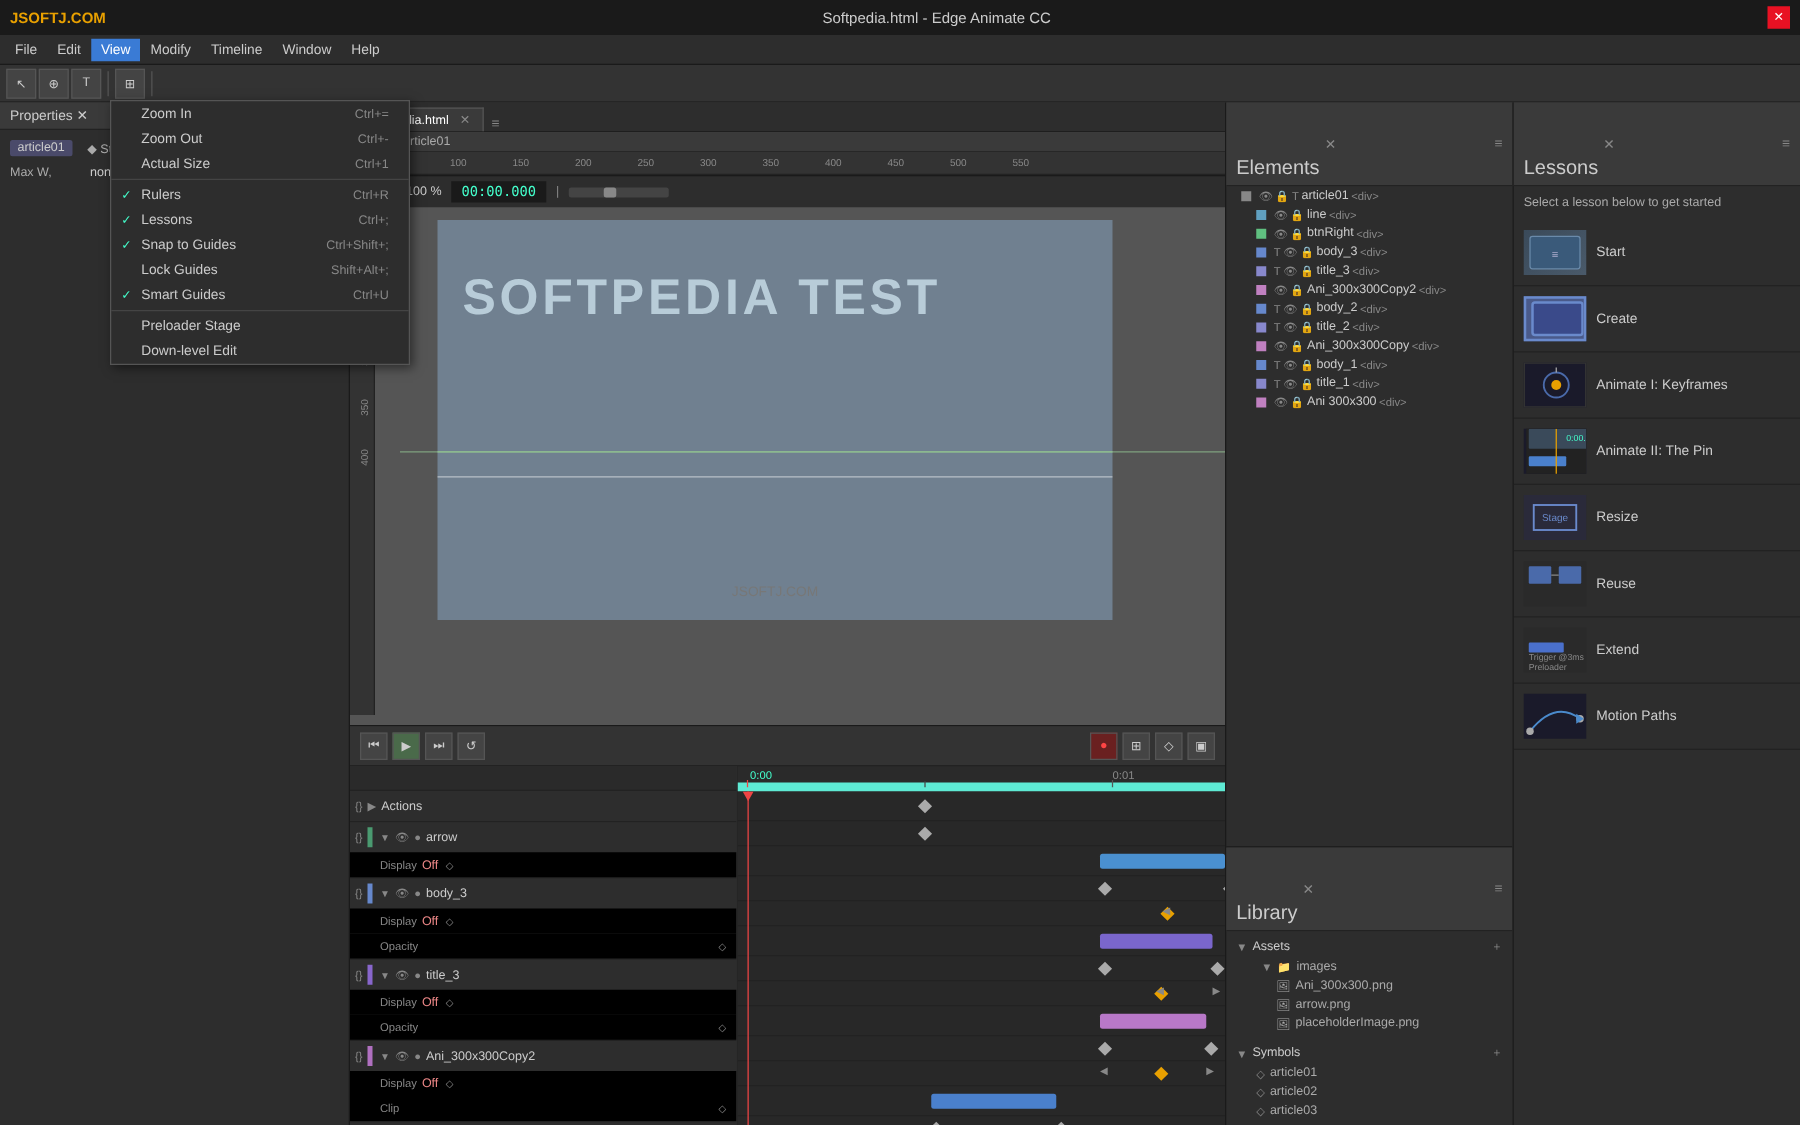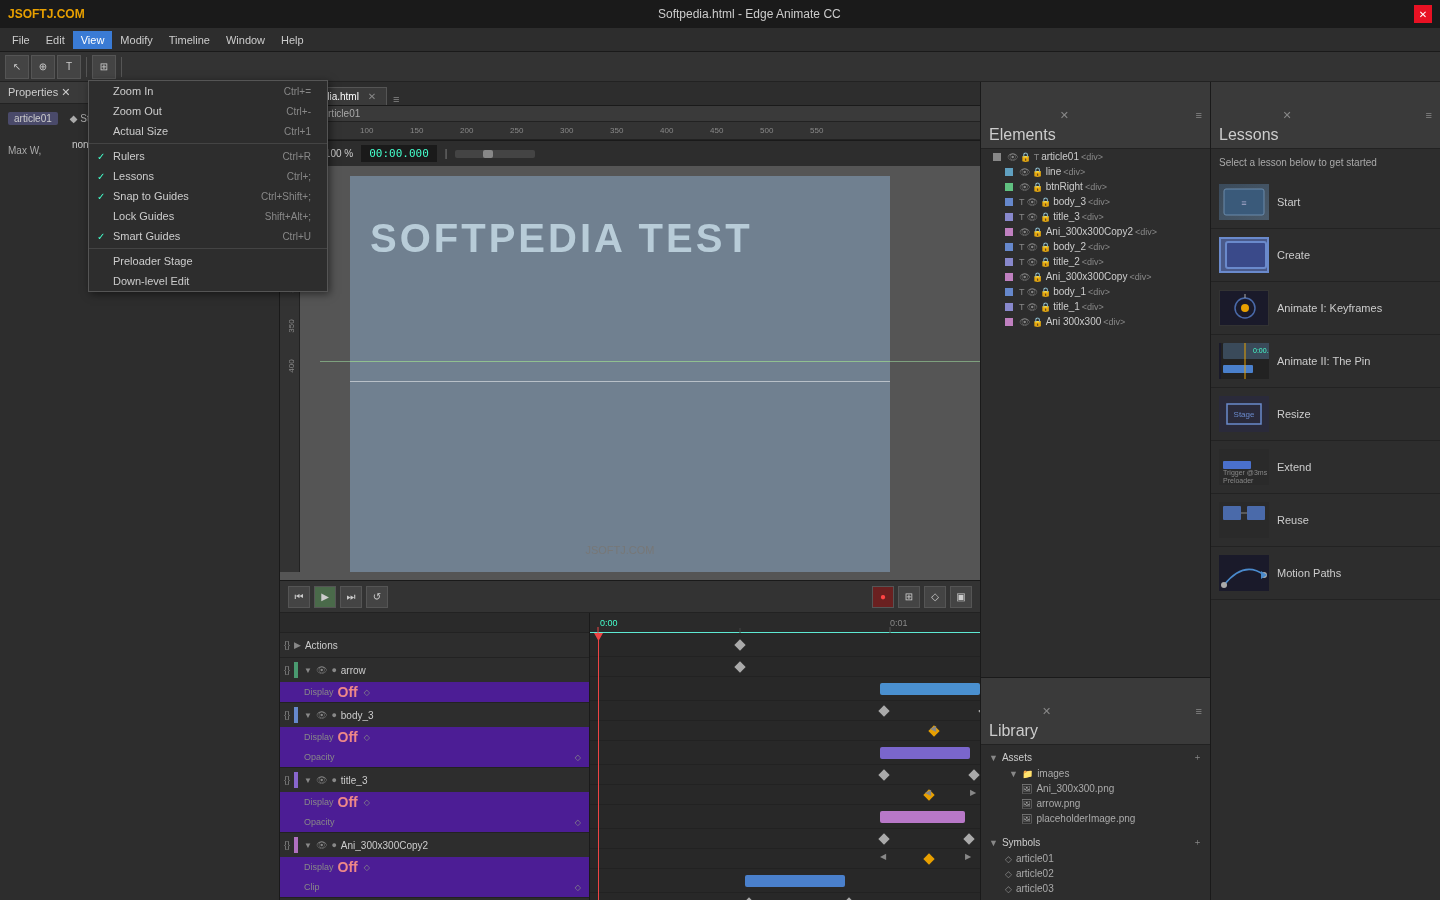--- a/index.html
+++ b/index.html
@@ -21,21 +21,21 @@
     .toolbar-sep { width: 1px; height: 20px; background: #555; margin: 0 4px; }
 
     
     #main-layout { display: flex; height: calc(900px - 82px); }
 
     
     #left-panel { width: 280px; background: #2d2d2d; border-right: 1px solid #1a1a1a; display: flex; flex-direction: column; flex-shrink: 0; }
     #properties-header { background: #3a3a3a; padding: 4px 8px; font-size: 11px; color: #ccc; border-bottom: 1px solid #222; display: flex; align-items: center; gap: 4px; }
     #properties-content { padding: 8px; flex: 1; }
     .prop-row { display: flex; align-items: center; margin-bottom: 4px; gap: 4px; }
-    .prop-label { color: #aaa; font-size: 10px; width: 60px; margin-top: 12px; }
+    .prop-label { color: #aaa; font-size: 10px; width: 60px; }
     .prop-value { color: #ccc; font-size: 10px; }
 
     
     #center-area { flex: 1; display: flex; flex-direction: column; overflow: hidden; }
 
     
     #tab-bar { background: #2d2d2d; height: 24px; display: flex; align-items: flex-end; border-bottom: 1px solid #1a1a1a; padding: 0 4px; }
     .tab { padding: 3px 10px; background: #444; border: 1px solid #555; border-bottom: none; cursor: pointer; font-size: 10px; color: #ccc; margin-right: 2px; }
     .tab.active { background: #3a3a3a; color: #fff; }
     .tab-close { margin-left: 6px; color: #888; }
@@ -85,23 +85,23 @@
 
     
     #timeline-area { height: 320px; background: #2d2d2d; border-top: 1px solid #1a1a1a; display: flex; flex-direction: column; }
     #timeline-controls { height: 32px; background: #333; border-bottom: 1px solid #222; display: flex; align-items: center; padding: 0 8px; gap: 4px; }
     .tl-btn { width: 22px; height: 22px; background: #444; border: 1px solid #555; cursor: pointer; display: flex; align-items: center; justify-content: center; color: #ccc; font-size: 10px; }
     #timeline-body { flex: 1; display: flex; overflow: hidden; }
     #timeline-tracks { width: 310px; background: #2d2d2d; border-right: 1px solid #1a1a1a; overflow-y: auto; flex-shrink: 0; }
     #timeline-keyframes { flex: 1; background: #282828; position: relative; overflow: hidden; }
     .tl-track { border-bottom: 1px solid #222; }
     .tl-track-main { height: 24px; display: flex; align-items: center; padding: 0 4px; gap: 4px; background: #2d2d2d; cursor: pointer; }
-    .tl-track-sub { height: 20px; display: flex; align-items: center; padding: 0 8px 0 24px; gap: 4px; background: #4c1d95; font-size: 9px; color: #888; }
+    .tl-track-sub { height: 20px; display: flex; align-items: center; padding: 0 8px 0 24px; gap: 4px; background: #000000; font-size: 9px; color: #888; }
     .tl-track-label { font-size: 10px; color: #ccc; flex: 1; }
-    .tl-val { font-size: 14px; color: #e88; font-weight: bold; }
+    .tl-val { font-size: 10px; color: #e88; }
     .tl-color { width: 4px; height: 16px; margin-right: 2px; flex-shrink: 0; }
 
     
     #tl-ruler { height: 20px; background: #333; border-bottom: 1px solid #222; position: relative; }
 
     
     #kf-area { position: relative; width: 100%; height: 100%; overflow: hidden; }
 
     
     #view-menu { position: absolute; left: 88px; top: 52px; background: #2d2d2d; border: 1px solid #555; z-index: 100; min-width: 240px; box-shadow: 2px 2px 8px rgba(0,0,0,0.5); }
@@ -252,21 +252,21 @@
           <svg width="20" height="100%">
             <text x="14" y="40" fill="#888" font-size="8" transform="rotate(-90,14,40)" text-anchor="middle">200</text>
             <text x="14" y="80" fill="#888" font-size="8" transform="rotate(-90,14,80)" text-anchor="middle">250</text>
             <text x="14" y="120" fill="#888" font-size="8" transform="rotate(-90,14,120)" text-anchor="middle">300</text>
             <text x="14" y="160" fill="#888" font-size="8" transform="rotate(-90,14,160)" text-anchor="middle">350</text>
             <text x="14" y="200" fill="#888" font-size="8" transform="rotate(-90,14,200)" text-anchor="middle">400</text>
           </svg>
         </div>
 
         <div id="stage-wrapper" style="flex:1;background:#555;overflow:hidden;position:relative;">
-          <div id="stage-canvas" style="background:#708090;position:absolute;left:30px;top:10px;width:540px;height:396px;">
+          <div id="stage-canvas" style="background:#708090;position:absolute;left:30px;top:10px;width:540px;height:320px;">
             <div id="stage-title" style="position:absolute;top:40px;left:20px;font-size:40px;font-weight:bold;color:#b8ccd8;letter-spacing:3px;">SOFTPEDIA TEST</div>
             <div id="stage-line" style="position:absolute;top:185px;left:0;right:0;height:1px;background:#90c090;"></div>
             <div id="stage-line2" style="position:absolute;top:205px;left:0;right:0;height:1px;background:#fff;opacity:0.5;"></div>
             <div style="position:absolute;bottom:16px;right:0;left:0;text-align:center;color:#777;font-size:11px;">JSOFTJ.COM</div>
           </div>
 
           <div style="position:absolute;top:195px;left:0;right:0;height:1px;background:#90c090;opacity:0.7;"></div>
         </div>
       </div>
 
@@ -395,21 +395,21 @@
               
               
             </div>
 
           </div>
 
         </div>
 
         <div id="timeline-keyframes">
 
-          <div id="tl-ruler" style="height:20px;background:#2a2a2a;border-bottom:1px solid #5eead4;position:relative;display:flex;align-items:center;">
+          <div id="tl-ruler" style="height:20px;background:#2a2a2a;border-bottom:7px solid #5eead4;position:relative;display:flex;align-items:center;">
             <svg width="100%" height="20">
               <text x="10" y="13" fill="#4fc" font-size="9">0:00</text>
               <line x1="8" y1="14" x2="8" y2="20" stroke="#e44" stroke-width="1"></line>
               <text x="300" y="13" fill="#888" font-size="9">0:01</text>
               <line x1="300" y1="14" x2="300" y2="20" stroke="#555" stroke-width="1"></line>
               <text x="590" y="13" fill="#888" font-size="9">0:02</text>
               <line x1="590" y1="14" x2="590" y2="20" stroke="#555" stroke-width="1"></line>
 
               <line x1="150" y1="15" x2="150" y2="20" stroke="#444" stroke-width="1"></line>
               <line x1="450" y1="15" x2="450" y2="20" stroke="#444" stroke-width="1"></line>
@@ -707,37 +707,37 @@
             <rect x="8" y="8" width="34" height="20" fill="none" stroke="#6a8acc" stroke-width="1.5"></rect>
             <text x="25" y="21" fill="#6a8acc" font-size="8" text-anchor="middle">Stage</text>
           </svg>
         </div>
         <span class="lesson-label">Resize</span>
       </div>
 
       <div class="lesson-item">
         <div class="lesson-thumb" style="background:#2a2a2a;">
           <svg width="50" height="36">
+            <rect x="4" y="4" width="18" height="14" fill="#4a6aaa" rx="1"></rect>
+            <rect x="28" y="4" width="18" height="14" fill="#4a6aaa" rx="1"></rect>
+            <line x1="22" y1="11" x2="28" y2="11" stroke="#888" stroke-width="1"></line>
+          </svg>
+        </div>
+        <span class="lesson-label">Reuse</span>
+      </div>
+
+      <div class="lesson-item">
+        <div class="lesson-thumb" style="background:#2a2a2a;">
+          <svg width="50" height="36">
             <rect x="4" y="12" width="28" height="8" fill="#4a70cc" rx="1"></rect>
             <text x="4" y="26" fill="#888" font-size="7">Trigger @3ms</text>
             <text x="4" y="34" fill="#888" font-size="7">Preloader</text>
           </svg>
         </div>
         <span class="lesson-label">Extend</span>
-      </div>
-
-      <div class="lesson-item">
-        <div class="lesson-thumb" style="background:#2a2a2a;">
-          <svg width="50" height="36">
-            <rect x="4" y="4" width="18" height="14" fill="#4a6aaa" rx="1"></rect>
-            <rect x="28" y="4" width="18" height="14" fill="#4a6aaa" rx="1"></rect>
-            <line x1="22" y1="11" x2="28" y2="11" stroke="#888" stroke-width="1"></line>
-          </svg>
-        </div>
-        <span class="lesson-label">Reuse</span>
       </div>
 
       <div class="lesson-item">
         <div class="lesson-thumb" style="background:#1a1a2a;">
           <svg width="50" height="36">
             <path d="M 5 30 Q 25 5 45 20" fill="none" stroke="#4a8acc" stroke-width="1.5"></path>
             <circle cx="5" cy="30" r="3" fill="#aaa"></circle>
             <circle cx="45" cy="20" r="3" fill="#aaa"></circle>
             <polygon points="42,16 48,20 42,24" fill="#4a8acc"></polygon>
           </svg>

